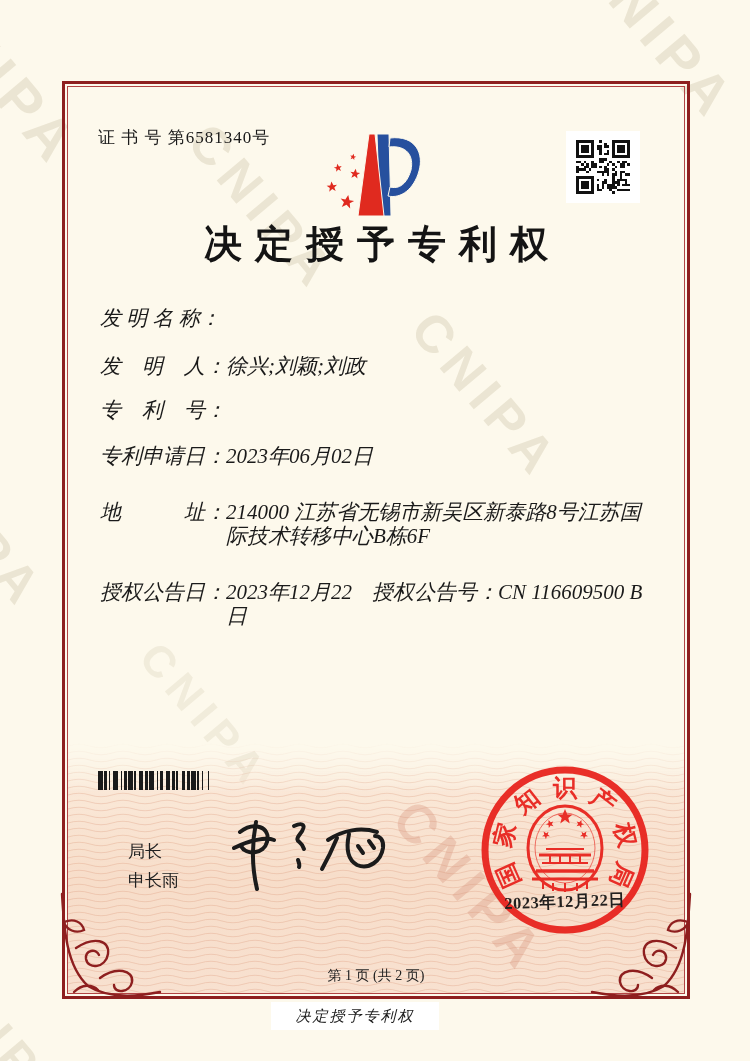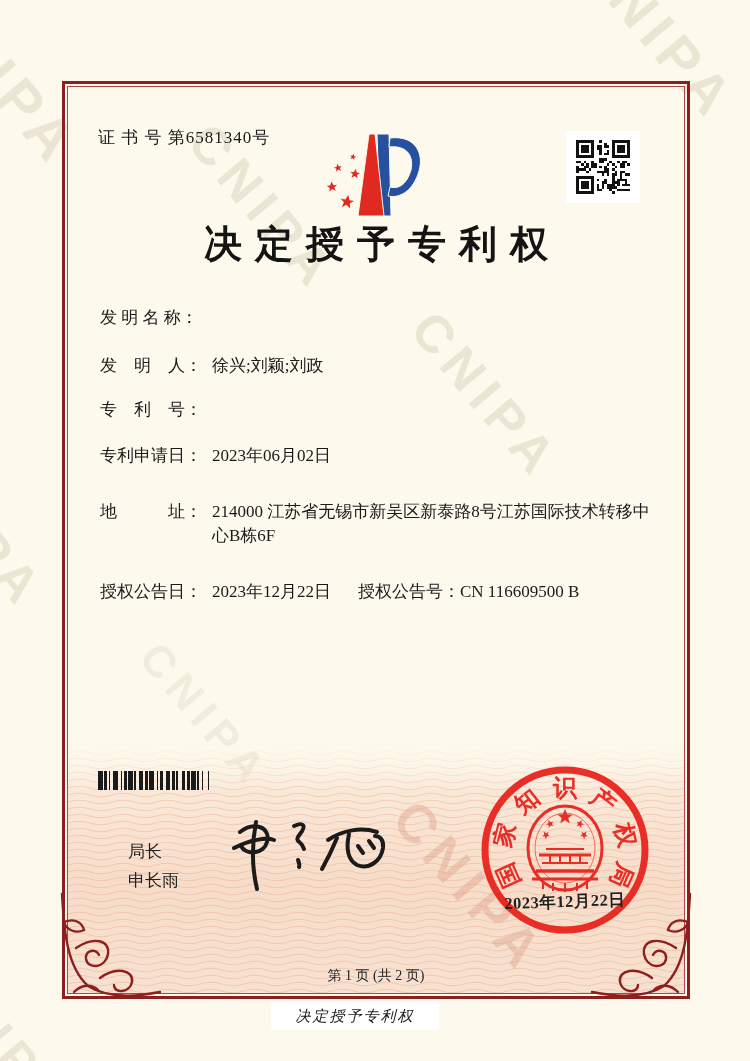--- a/index.html
+++ b/index.html
@@ -30,21 +30,21 @@
   .certno{position:absolute;left:98px;top:126px;font-size:17px;letter-spacing:1px;z-index:6;}
 
   .logo{position:absolute;left:318px;top:126px;z-index:6;}
 
   .qrbox{position:absolute;left:566px;top:131px;width:74px;height:72px;background:#fff;z-index:6;
          display:flex;align-items:center;justify-content:center;}
 
   .title{position:absolute;left:62px;top:219px;width:628px;text-align:center;z-index:6;
          font-size:38px;font-weight:600;letter-spacing:13px;text-indent:13px;color:#141414;}
 
-  .frow{position:absolute;left:100px;width:560px;font-size:17px;display:flex;z-index:6;line-height:24px;}
+  .frow{position:absolute;left:100px;width:560px;font-size:21px;display:flex;z-index:6;line-height:24px;font-style:italic;}
   .flabel{flex:0 0 112px;white-space:pre;}
   .fvalue{white-space:pre-wrap;}
   .fvalue.wrap{width:450px;white-space:normal;}
   .fvalue.narrow{flex:0 0 146px;}
 
   .bodytext{position:absolute;left:97px;top:620px;width:560px;z-index:6;}
   .bodytext p{margin:0 0 3px 0;font-size:15px;line-height:21px;letter-spacing:1.2px;
               font-style:italic;text-indent:2em;color:#222;}
 
   .barcode{position:absolute;left:98px;top:771px;height:19px;display:flex;z-index:6;}

